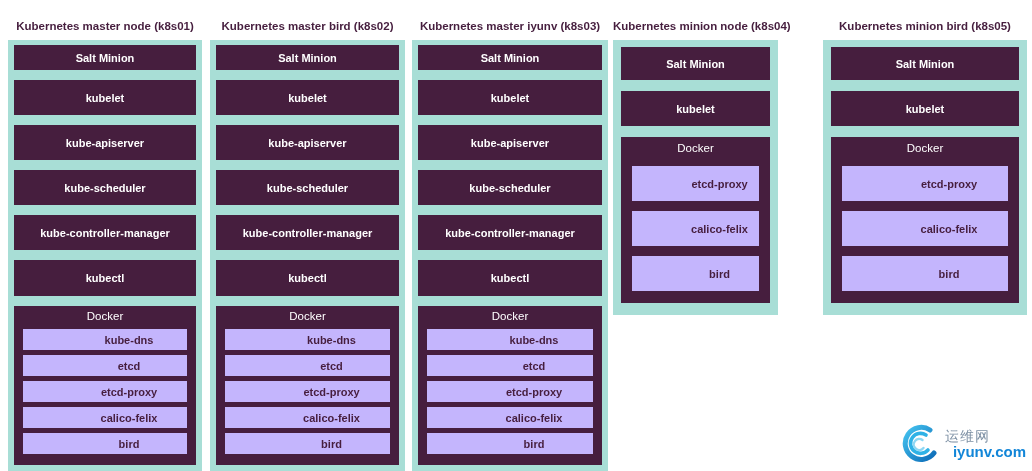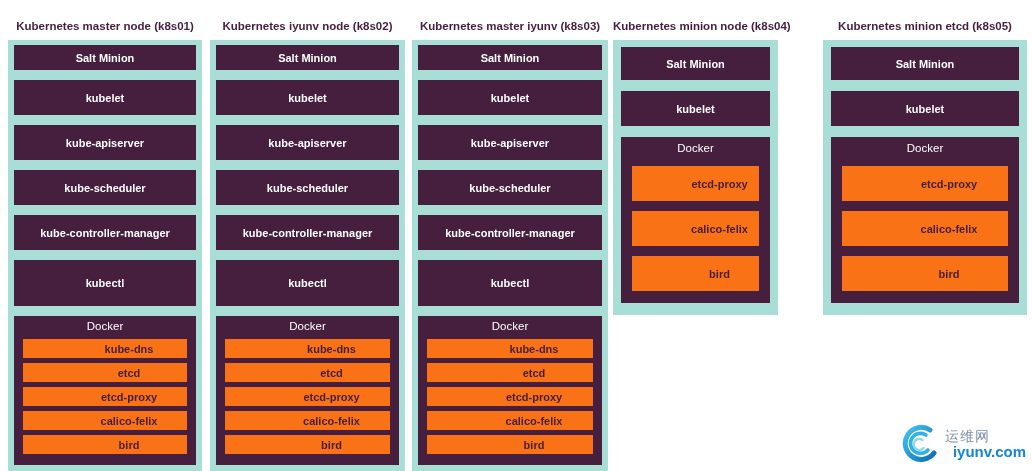--- a/index.html
+++ b/index.html
@@ -22,32 +22,32 @@
   }
   .panel.minion{padding:7px 8px 12px 8px;gap:11px;}
   .svc{
     background:#461e3e;color:#ffffff;
     display:flex;align-items:center;justify-content:center;
     font-size:11px;font-weight:bold;flex-shrink:0;
   }
   .h25{height:25px;}
   .h33{height:33px;}
   .h35{height:35px;}
-  .h36{height:46px;}
+  .h36{height:36px;}
   .docker{
     background:#461e3e;flex:1;display:flex;flex-direction:column;
     gap:5px;padding:3px 9px 11px 9px;box-sizing:border-box;
   }
   .docker.minion-docker{gap:10px;padding:4px 11px 12px 11px;}
   .docker-label{
     height:15px;line-height:15px;text-align:center;flex-shrink:0;
     color:#ffffff;font-size:11.5px;font-weight:normal;
   }
   .ctr{
-    background:#f97316;color:#461e3e;flex:1;
+    background:#c4b5fd;color:#461e3e;flex:1;
     display:flex;align-items:center;justify-content:center;
     font-size:11px;font-weight:bold;padding-left:48px;
   }
   .watermark{
     position:absolute;right:6px;bottom:4px;
     display:flex;align-items:center;gap:8px;
   }
   .wm-text{display:flex;flex-direction:column;line-height:1.1;}
   .wm-cn{font-size:14px;color:#7d90a4;letter-spacing:1px;}
   .wm-url{font-size:15px;font-weight:bold;color:#1286d8;margin-left:8px;}
@@ -69,21 +69,21 @@
       <div class="ctr">kube-dns</div>
       <div class="ctr">etcd</div>
       <div class="ctr">etcd-proxy</div>
       <div class="ctr">calico-felix</div>
       <div class="ctr">bird</div>
     </div>
   </div>
 </div>
 
 <div class="column" style="left:210px;width:195px;height:461px">
-  <div class="col-title">Kubernetes iyunv node (k8s02)</div>
+  <div class="col-title">Kubernetes master bird (k8s02)</div>
   <div class="panel">
     <div class="svc h25">Salt Minion</div>
     <div class="svc h35">kubelet</div>
     <div class="svc h35">kube-apiserver</div>
     <div class="svc h35">kube-scheduler</div>
     <div class="svc h35">kube-controller-manager</div>
     <div class="svc h36">kubectl</div>
     <div class="docker">
       <div class="docker-label">Docker</div>
       <div class="ctr">kube-dns</div>
@@ -123,21 +123,21 @@
     <div class="docker minion-docker">
       <div class="docker-label">Docker</div>
       <div class="ctr">etcd-proxy</div>
       <div class="ctr">calico-felix</div>
       <div class="ctr">bird</div>
     </div>
   </div>
 </div>
 
 <div class="column" style="left:823px;width:204px;height:297px">
-  <div class="col-title">Kubernetes minion etcd (k8s05)</div>
+  <div class="col-title">Kubernetes minion bird (k8s05)</div>
   <div class="panel minion">
     <div class="svc h33">Salt Minion</div>
     <div class="svc h35">kubelet</div>
     <div class="docker minion-docker">
       <div class="docker-label">Docker</div>
       <div class="ctr">etcd-proxy</div>
       <div class="ctr">calico-felix</div>
       <div class="ctr">bird</div>
     </div>
   </div>

